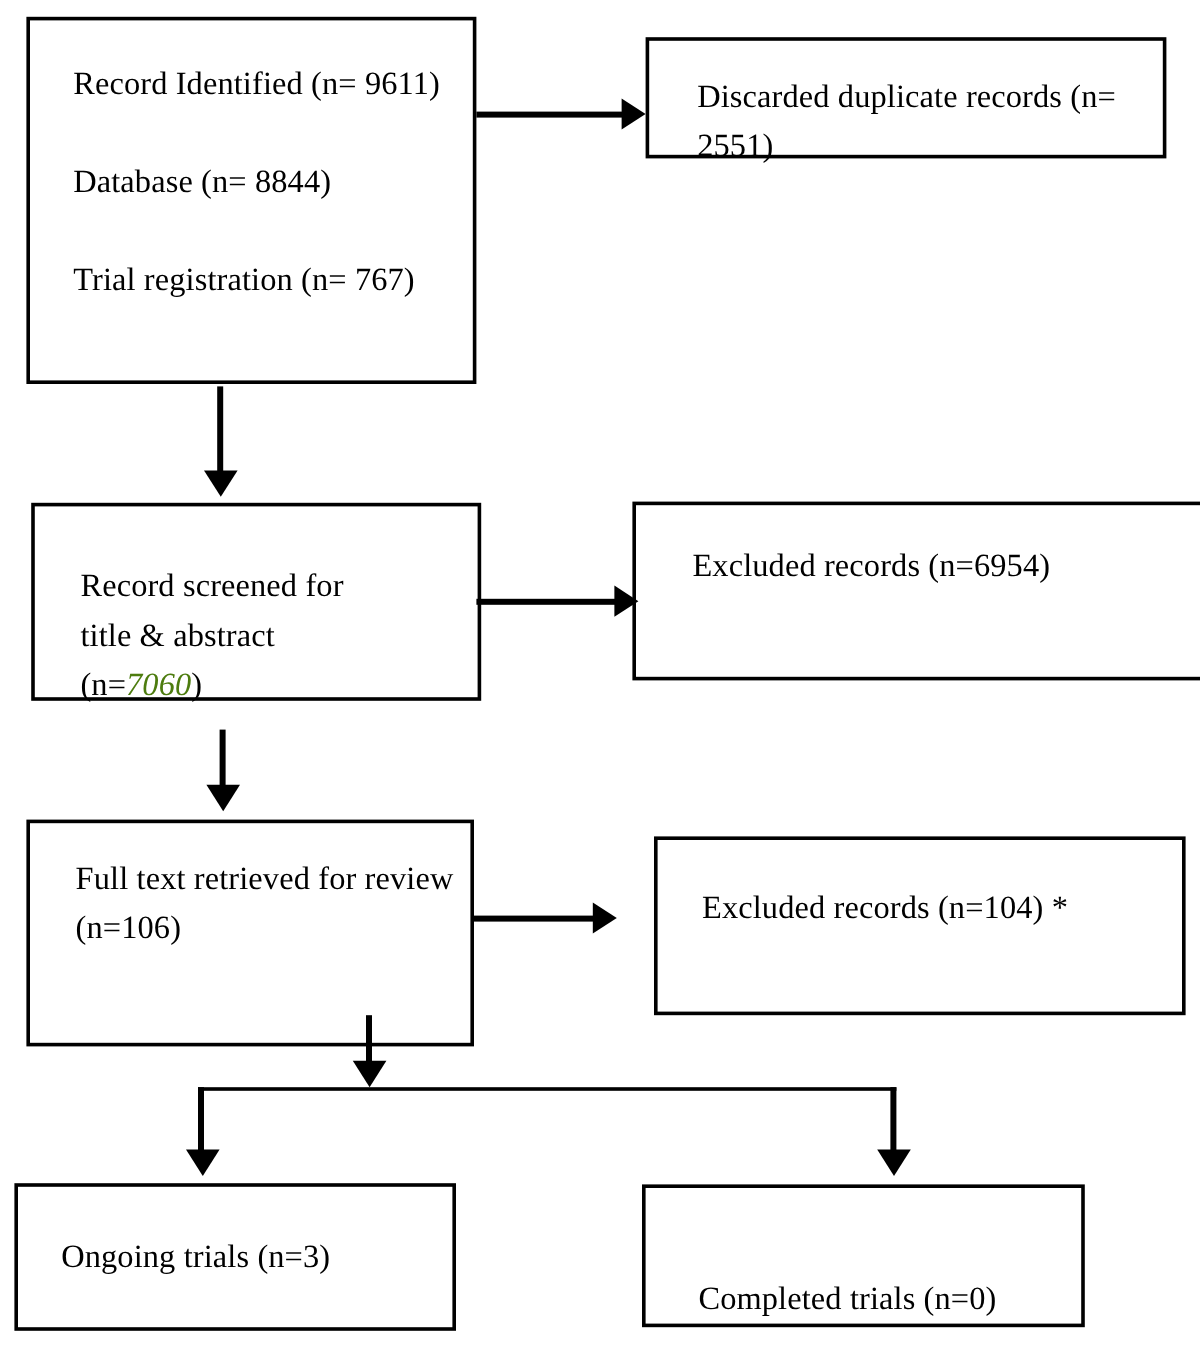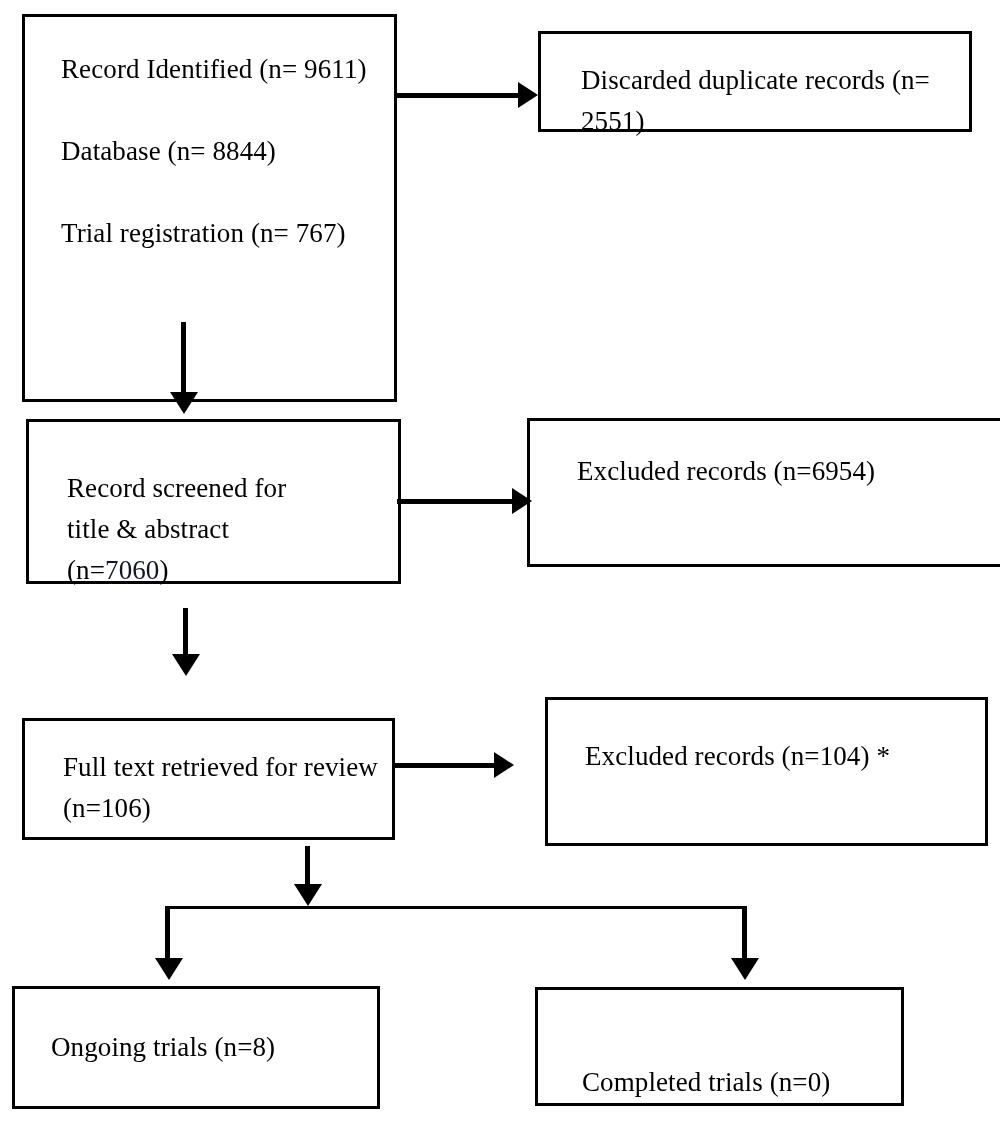--- a/index.html
+++ b/index.html
@@ -26,29 +26,30 @@
     color: #000000;
   }
   .node-text {
     font-size: 27px;
     line-height: 1.52;
     color: #000000;
     white-space: pre-line;
     letter-spacing: 0.1px;
   }
   .node-text .dim {
-    color: #0f172a;
+    color: #4d7c0f;
+    font-style: italic;
   }
 
   
-  #node-identified   { left: 22px;  top: 14px;   width: 375px;  height: 388px; padding: 32px 0 0 36px; }
+  #node-identified   { left: 22px;  top: 14px;   width: 375px;  height: 306px; padding: 32px 0 0 36px; }
   #node-duplicates   { left: 538px; top: 31px;   width: 434px;  height: 101px; padding: 26px 0 0 40px; }
   #node-screened     { left: 26px;  top: 419px;  width: 375px;  height: 165px; padding: 46px 0 0 38px; }
   #node-excluded-1   { left: 527px; top: 418px;  width: 523px;  height: 149px; padding: 30px 0 0 47px; }
-  #node-fulltext     { left: 22px;  top: 718px;  width: 373px;  height: 122px; padding: 26px 0 0 38px; }
+  #node-fulltext     { left: 22px;  top: 683px;  width: 373px;  height: 189px; padding: 26px 0 0 38px; }
   #node-excluded-2   { left: 545px; top: 697px;  width: 443px;  height: 149px; padding: 36px 0 0 37px; }
   #node-ongoing      { left: 12px;  top: 986px;  width: 368px;  height: 123px; padding: 0 0 0 36px; align-items: center; }
   #node-completed    { left: 535px; top: 987px;  width: 369px;  height: 119px; padding: 0 0 0 44px; align-items: flex-end; }
 
   
   .line-h, .line-v {
     position: absolute;
     background: #000000;
   }
   .line-h { height: 5px; }
@@ -128,21 +129,21 @@
 
   <div class="node" id="node-fulltext">
     <span class="node-text">Full text retrieved for review (n=106)</span>
   </div>
 
   <div class="node" id="node-excluded-2">
     <span class="node-text">Excluded records (n=104) *</span>
   </div>
 
   <div class="node" id="node-ongoing">
-    <span class="node-text">Ongoing trials (n=8)</span>
+    <span class="node-text">Ongoing trials (n=3)</span>
   </div>
 
   <div class="node" id="node-completed">
     <span class="node-text">Completed trials (n=0)</span>
   </div>
 
   <div class="line-h" id="conn-dup-line"></div>
   <div class="arrow-right" id="conn-dup-arrow"></div>
 
   <div class="line-v" id="conn-screen-line"></div>

